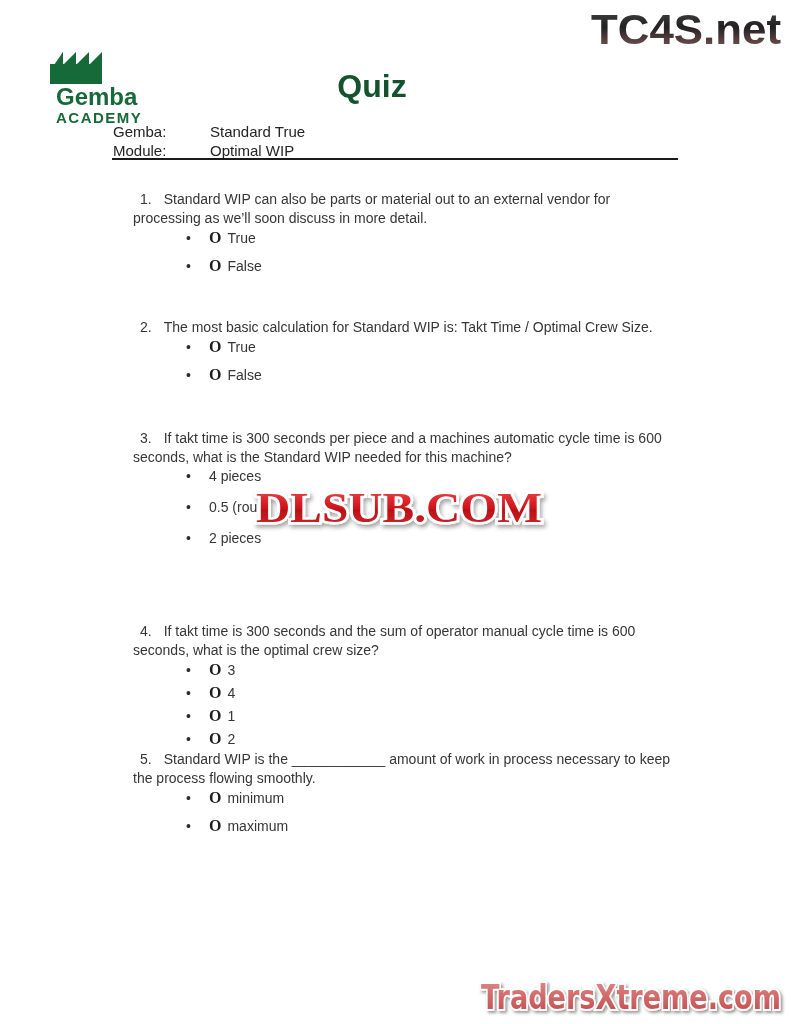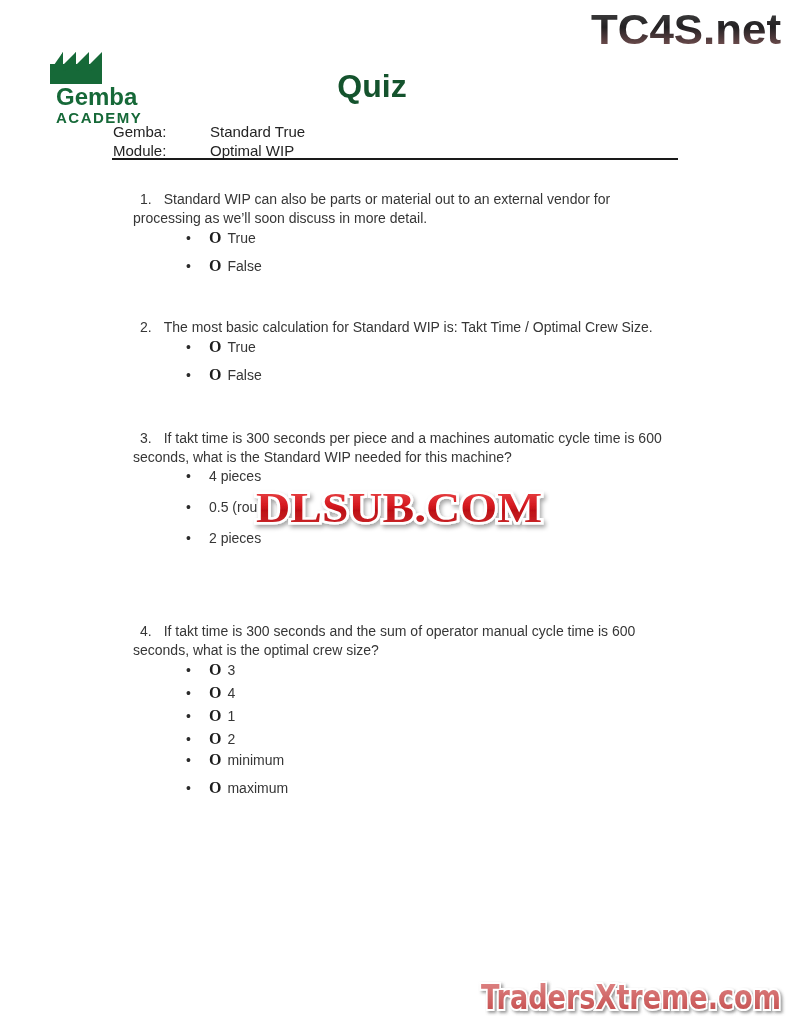--- a/index.html
+++ b/index.html
@@ -157,20 +157,21 @@
     </li>
     <li>
       <span class="bullet">•</span>
       <span class="radio-o">O</span>
       <span class="opt-label">2</span>
     </li>
   </ul>
 </div>
 
 <div class="question q5">
+  <p class="q-text"><span class="q-num">5.</span><span>Standard WIP is the ____________ amount of work in process necessary to keep the process flowing smoothly.</span></p>
   <ul class="options gap8 pitch28">
     <li>
       <span class="bullet">•</span>
       <span class="radio-o">O</span>
       <span class="opt-label">minimum</span>
     </li>
     <li>
       <span class="bullet">•</span>
       <span class="radio-o">O</span>
       <span class="opt-label">maximum</span>

